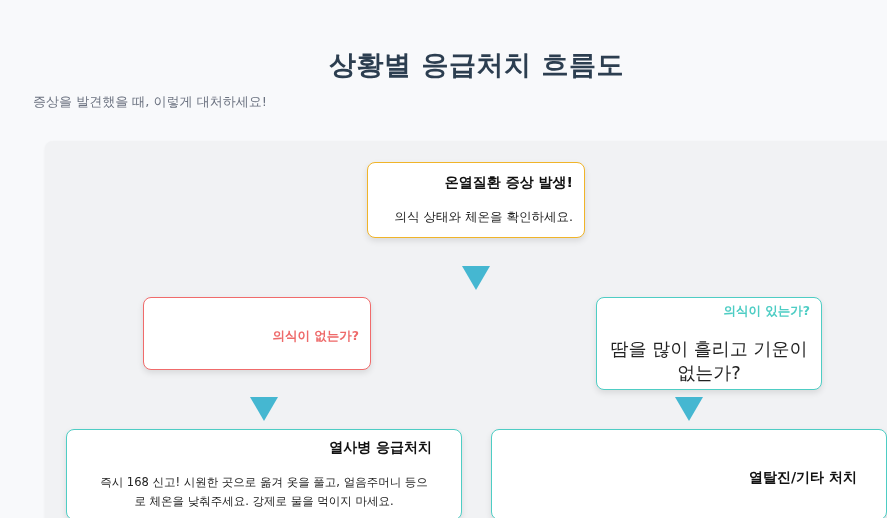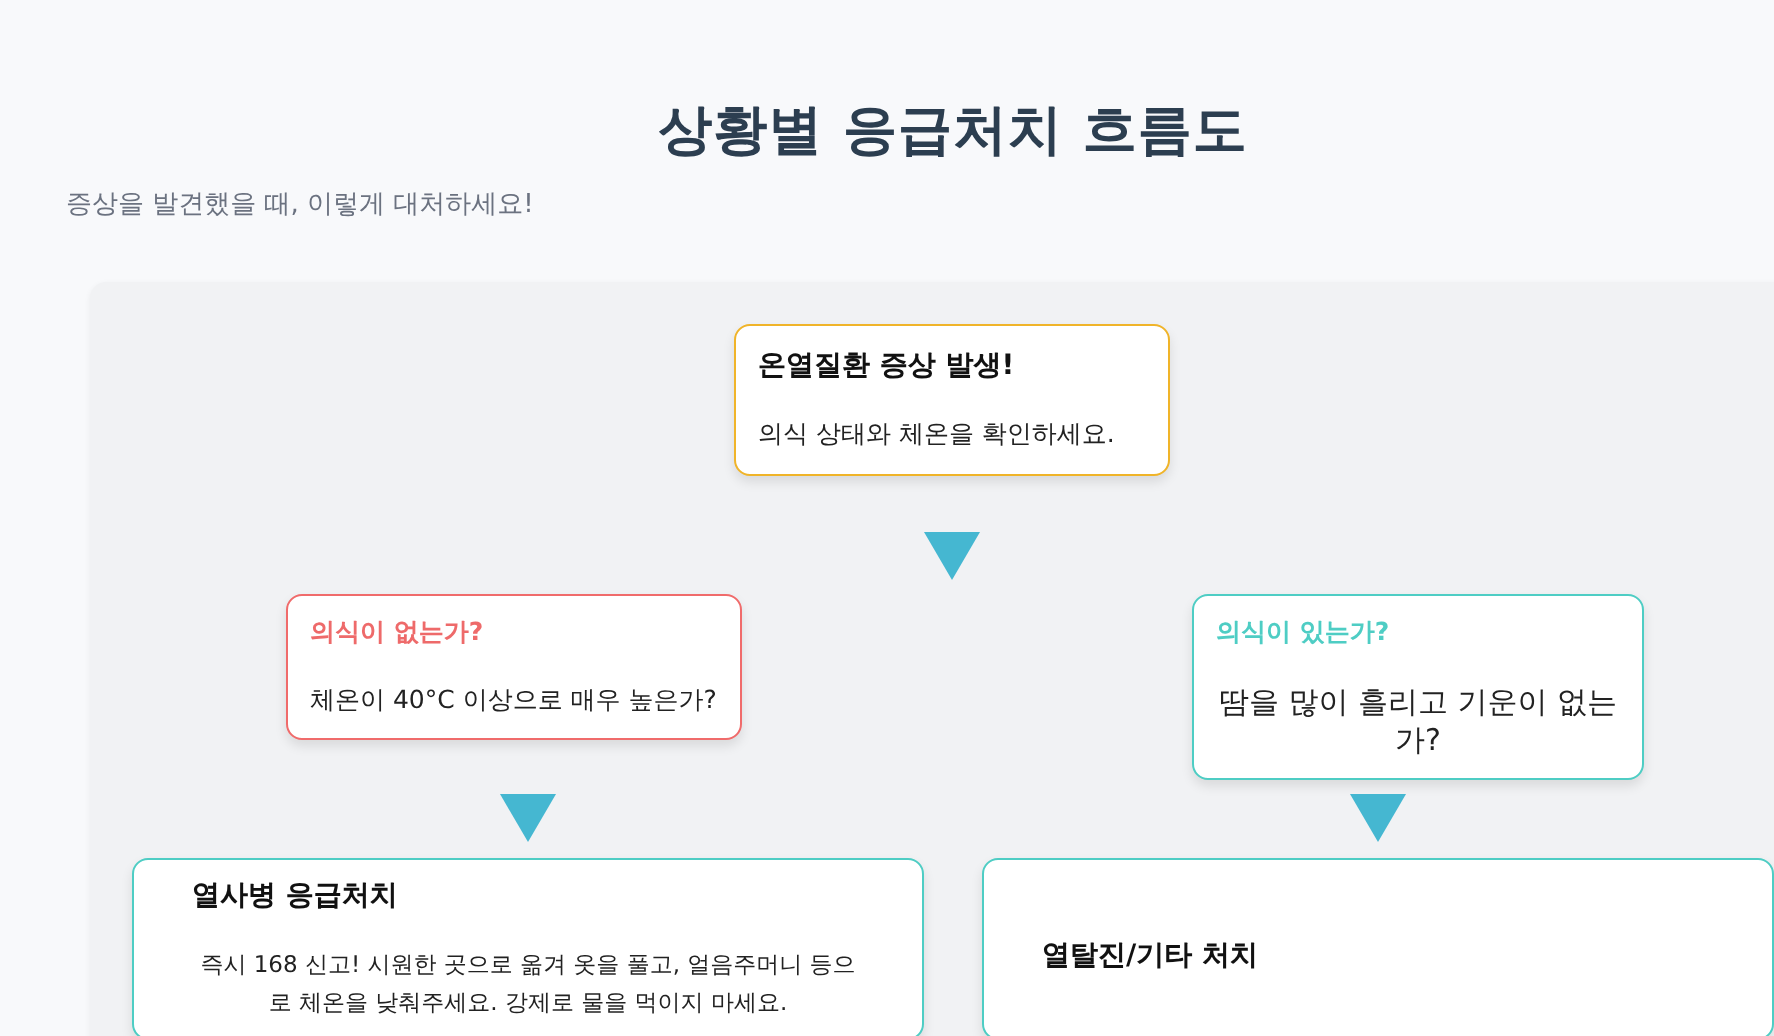--- a/index.html
+++ b/index.html
@@ -21,32 +21,32 @@
   }
   .panel {
     position: absolute; left: 12px; top: 108px; width: 863px; height: 400px;
     background: #f1f2f4; border-radius: 8px;
     box-shadow: 0 1px 3px rgba(0,0,0,0.06);
   }
   .box {
     position: absolute; background: #fff; border-radius: 8px;
     box-shadow: 0 3px 6px rgba(0,0,0,0.10);
     text-align: center;
-    display: flex; flex-direction: column; justify-content: center; align-items: flex-start;
+    display: flex; flex-direction: column; justify-content: center; align-items: flex-end;
   }
   .box .head { font-weight: bold; }
   .start { left: 334px; top: 129px; width: 218px; height: 76px; border: 1.5px solid #f0b429; }
   .start .head { font-size: 14px; color: #111; margin-bottom: 6px; }
   .start .body { font-size: 12.5px; color: #222; }
   .q-left { left: 110px; top: 264px; width: 228px; height: 73px; border: 1.5px solid #f06b6b; }
   .q-left .head { font-size: 12.5px; color: #ee6a6a; margin-bottom: 6px; }
   .q-left .body { font-size: 12.5px; color: #222; }
   .q-right { left: 563px; top: 264px; width: 226px; height: 93px; border: 1.5px solid #4ecdc4; }
   .q-right .head { font-size: 12.5px; color: #4ecdc4; margin-bottom: 6px; }
-  .q-right .body { font-size: 15px; color: #222; }
+  .q-right .body { font-size: 18px; color: #222; }
   .act { top: 396px; width: 396px; height: 91px; border: 1.5px solid #4ecdc4; padding: 0 18px; }
   .act-left { left: 33px; }
   .act-right { left: 458px; }
   .act .head { font-size: 14px; color: #111; margin-bottom: 5px; }
   .act .body { font-size: 11.5px; color: #222; line-height: 1.6; }
   .arrow {
     position: absolute; width: 0; height: 0;
     border-left: 14px solid transparent; border-right: 14px solid transparent;
     border-top: 24px solid #45b7d1;
   }
@@ -64,21 +64,20 @@
 
 <div class="box start">
   <div class="head">온열질환 증상 발생!</div>
   <div class="body">의식 상태와 체온을 확인하세요.</div>
 </div>
 
 <div class="arrow arrow-top"></div>
 
 <div class="box q-left">
   <div class="head">의식이 없는가?</div>
-  <div class="body">체온이 40°C 이상으로 매우 높은가?</div>
 </div>
 
 <div class="box q-right">
   <div class="head">의식이 있는가?</div>
   <div class="body">땀을 많이 흘리고 기운이 없는가?</div>
 </div>
 
 <div class="arrow arrow-left"></div>
 <div class="arrow arrow-right"></div>
 

